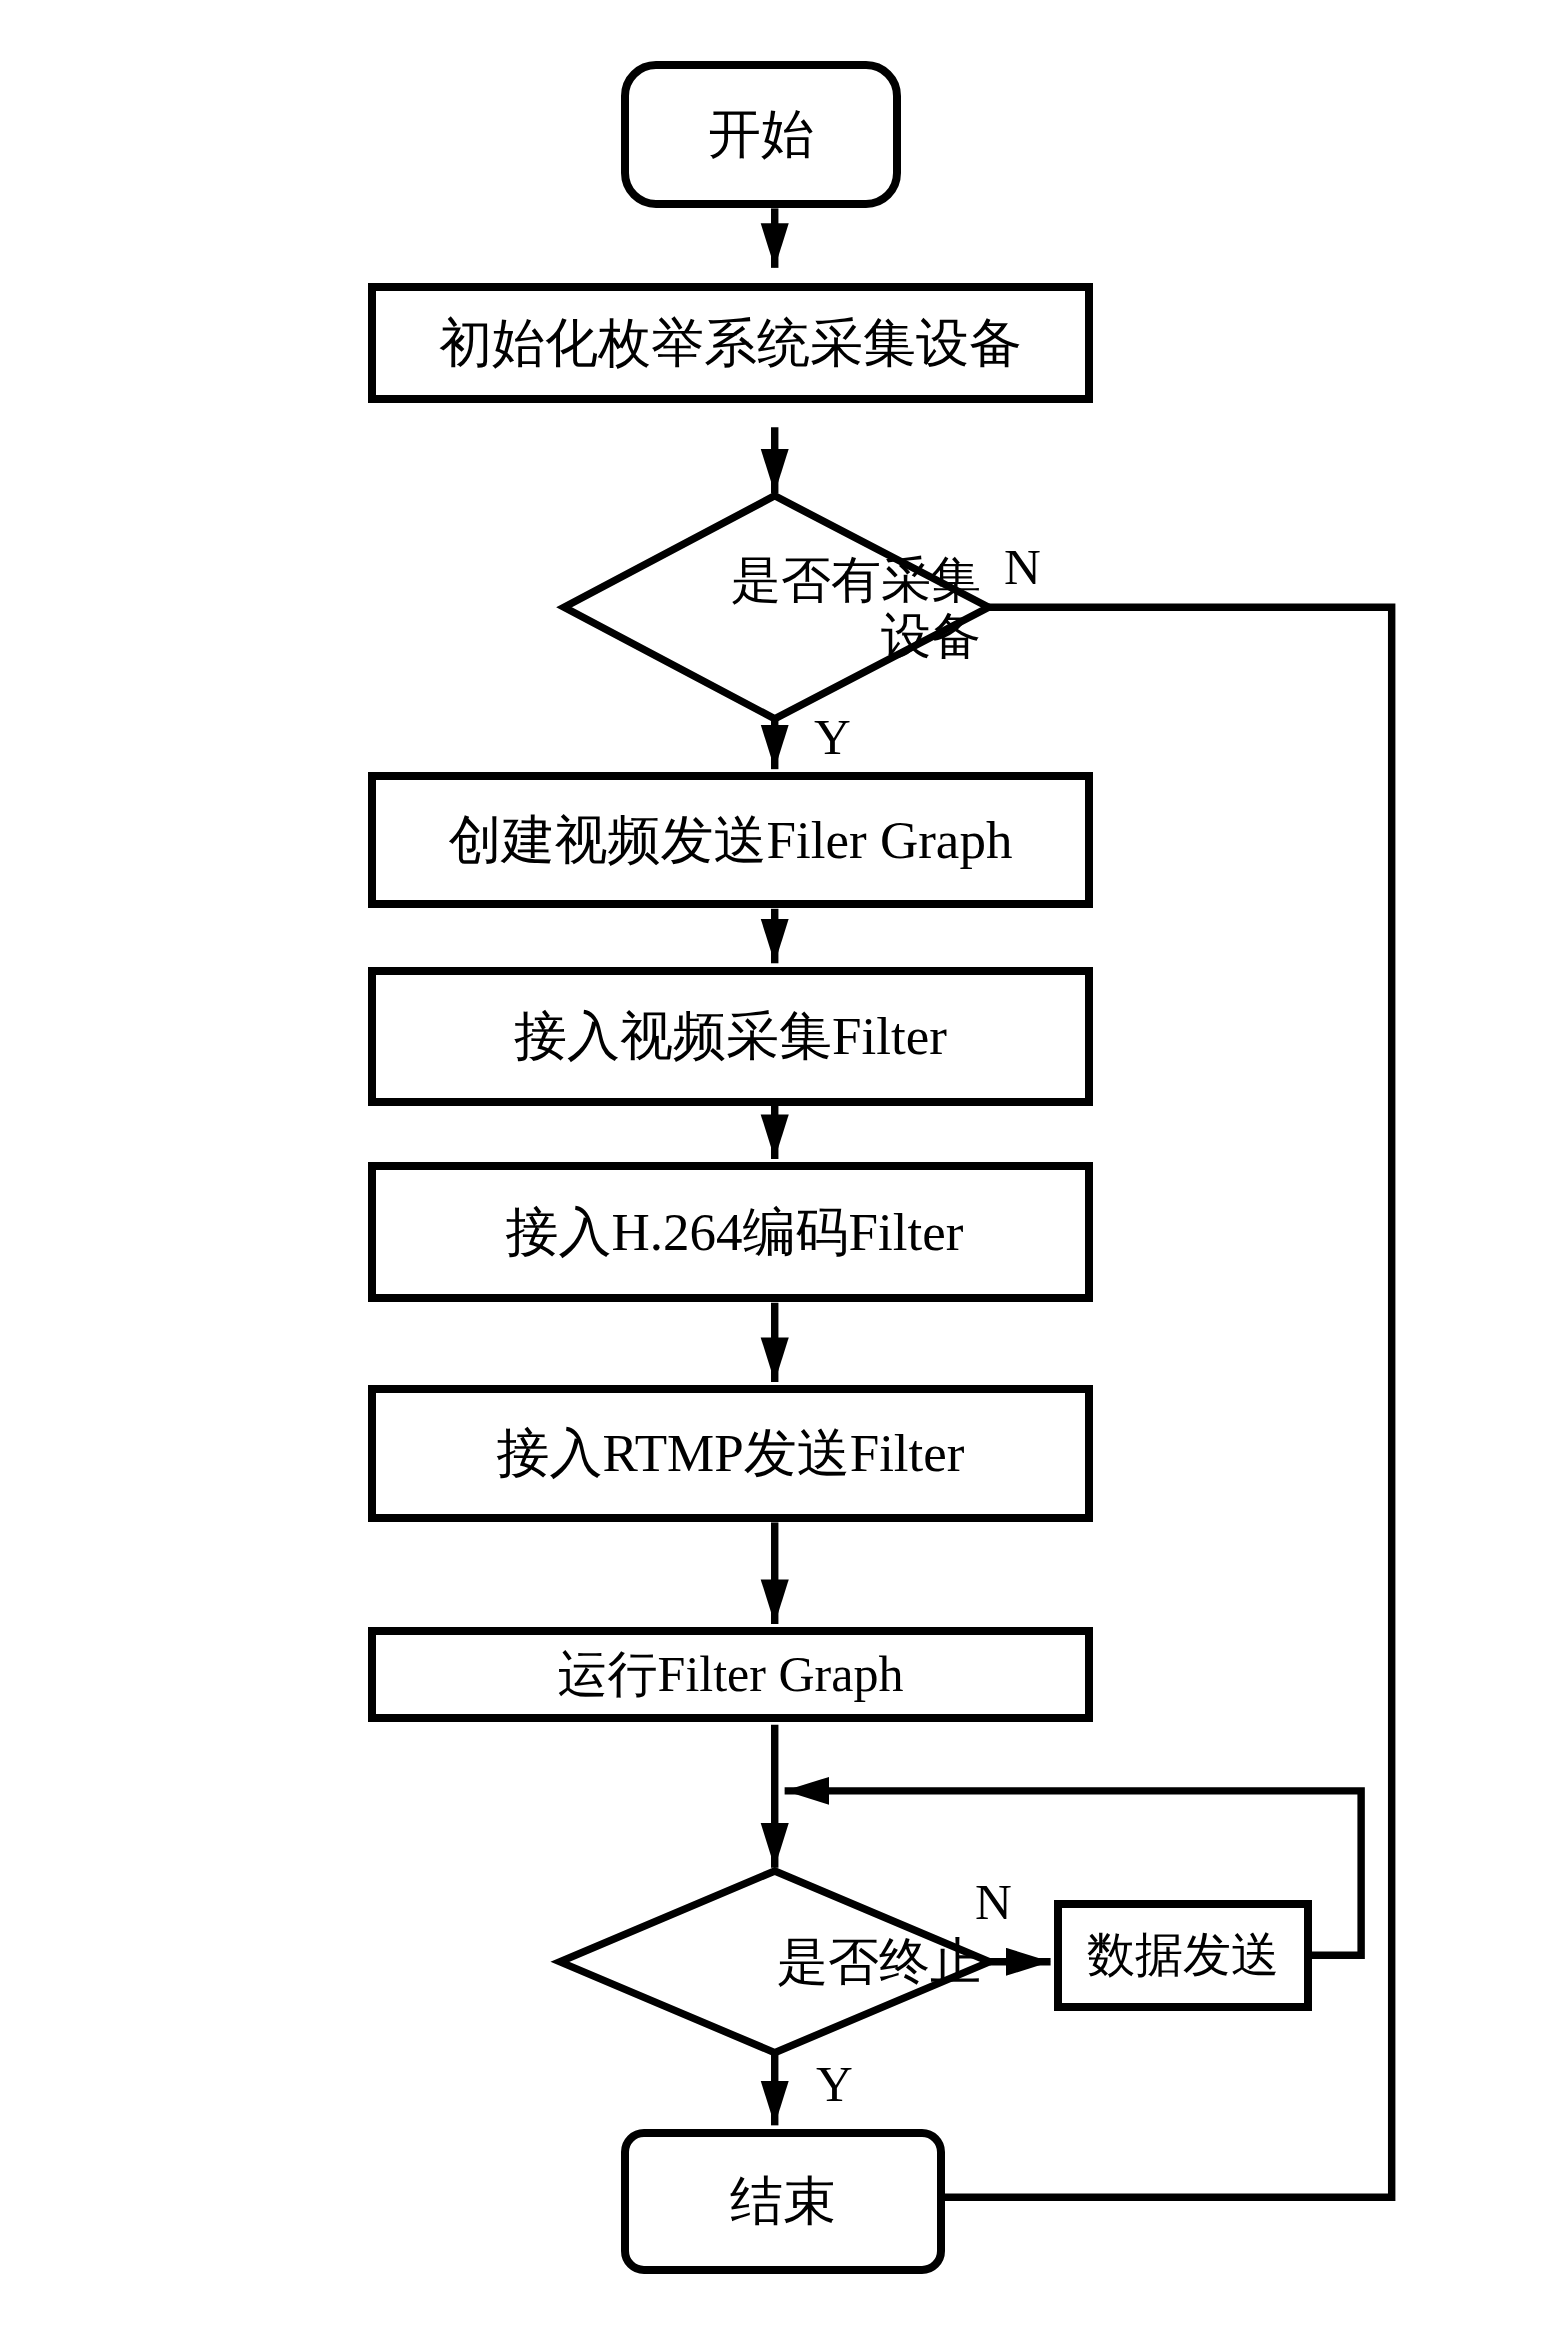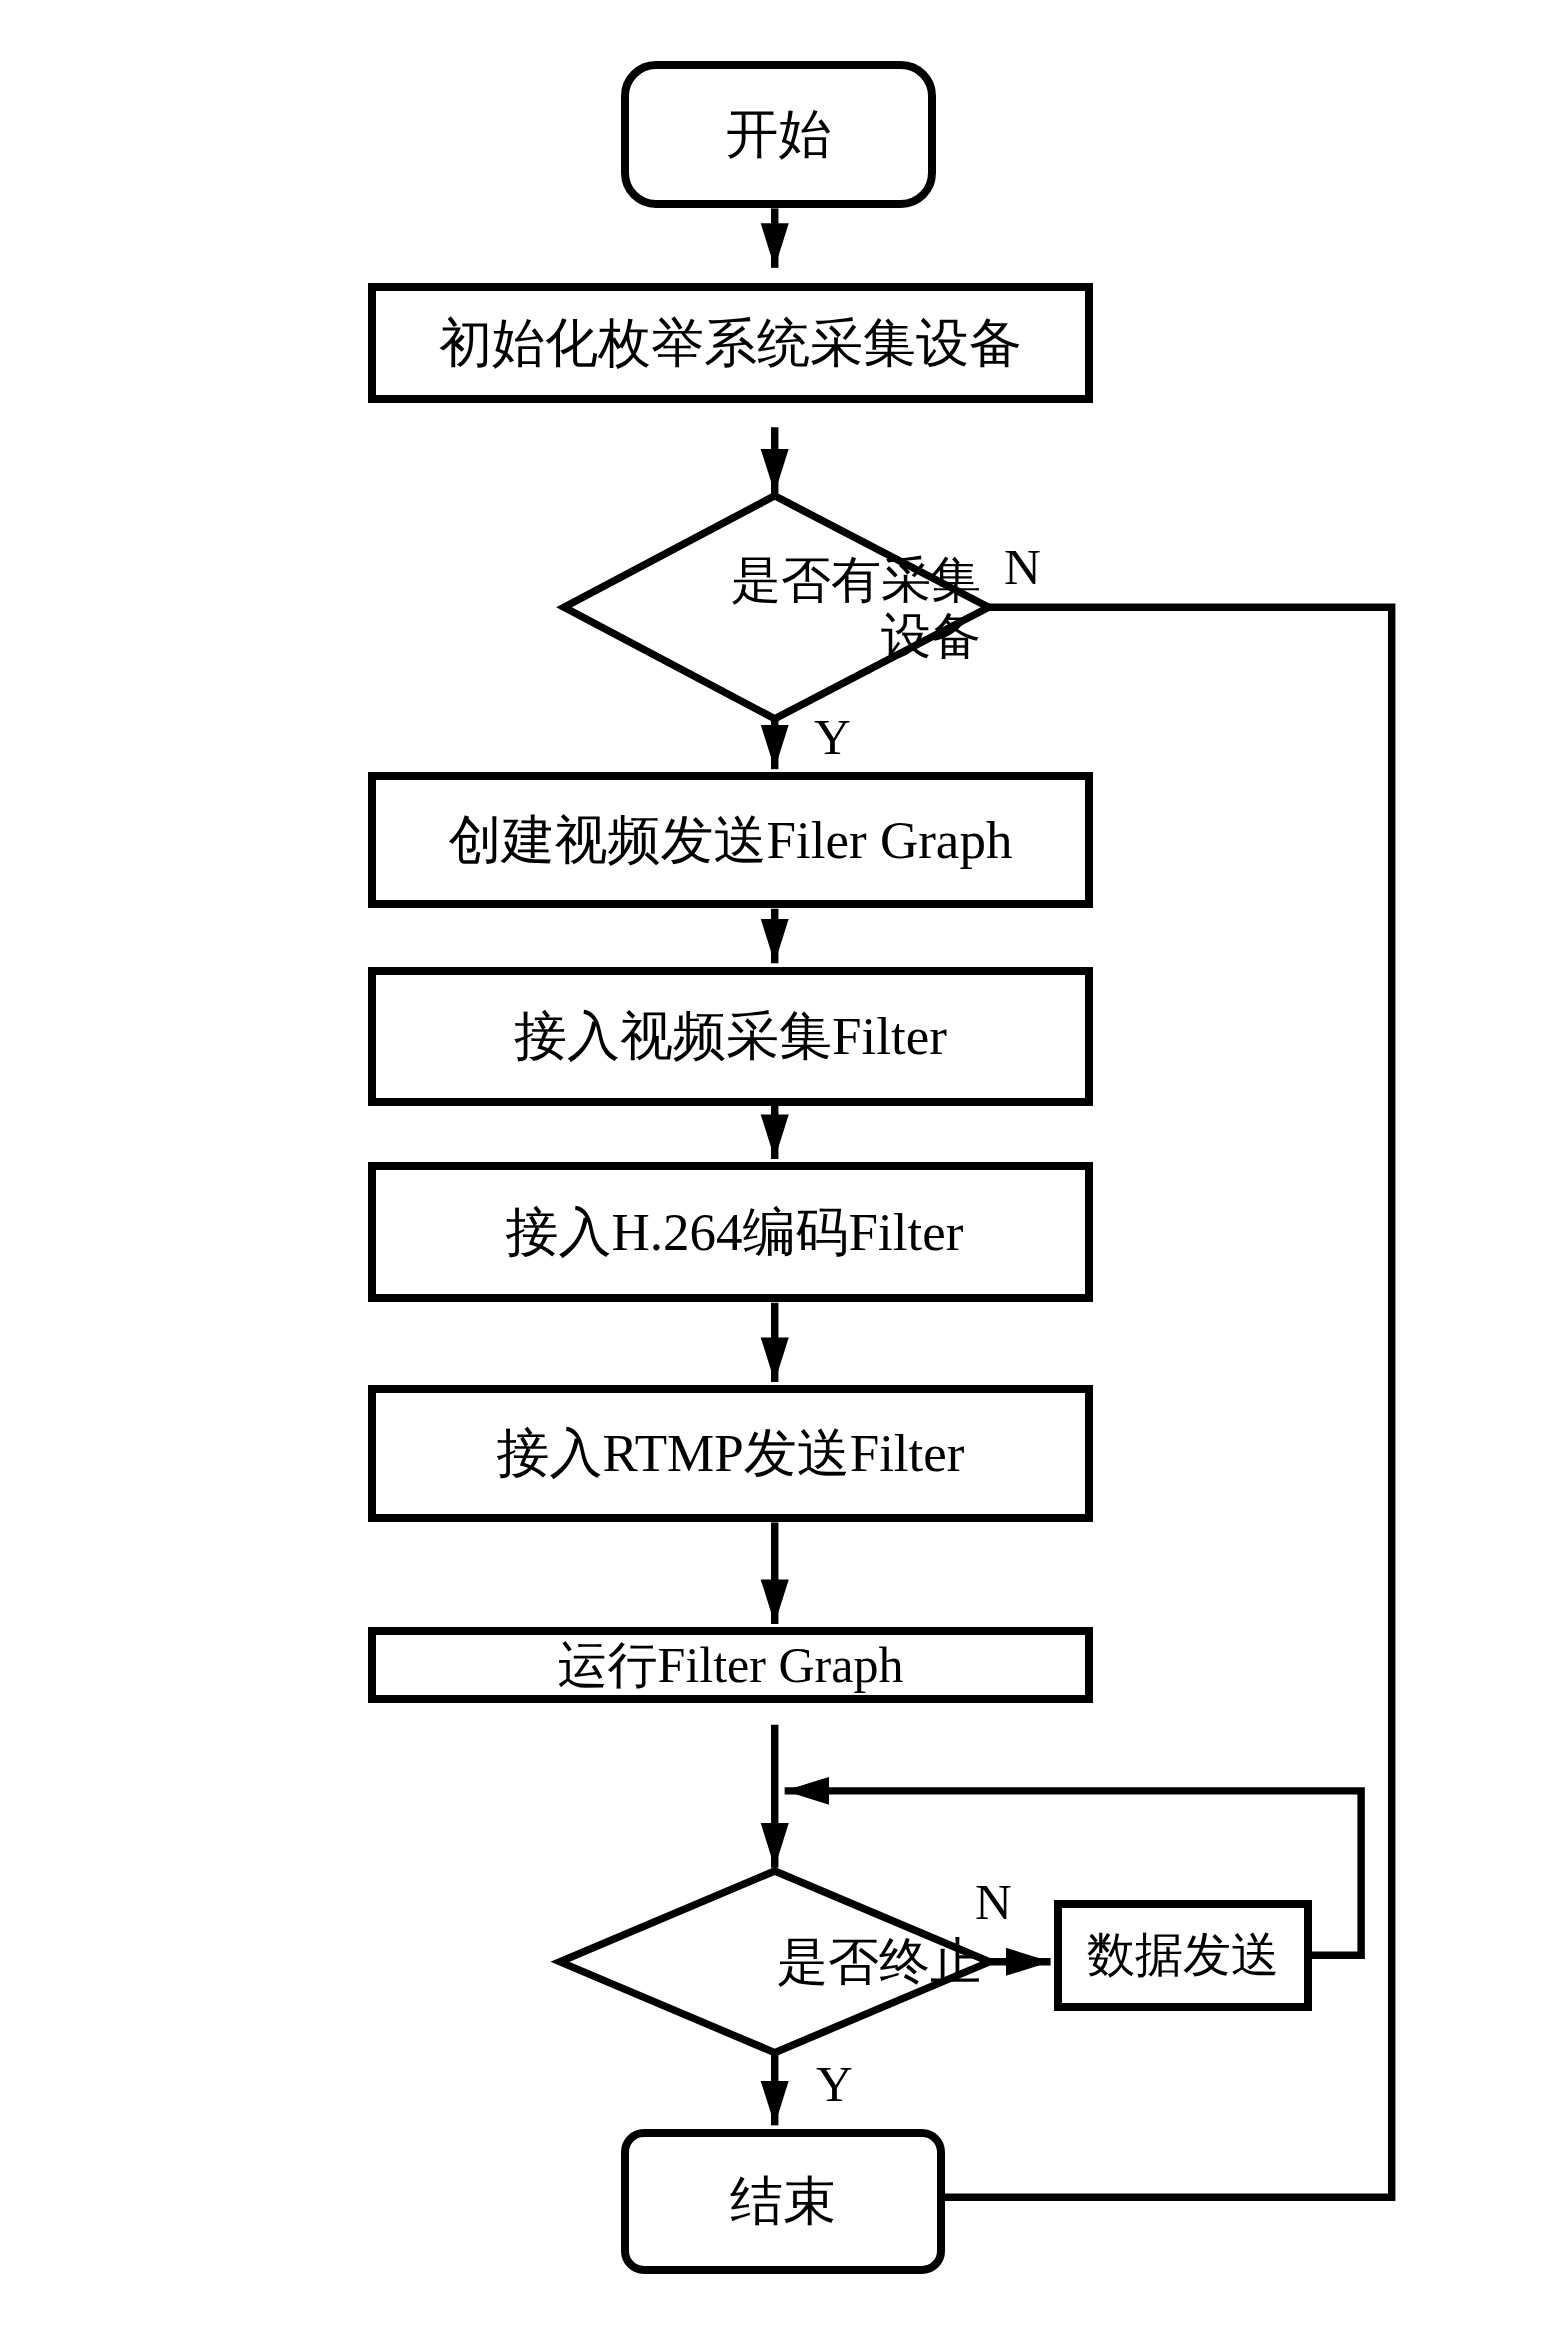--- a/index.html
+++ b/index.html
@@ -50,27 +50,27 @@
     pointer-events: none;
   }
   .edge-label {
     position: absolute;
     font-size: 51px;
     line-height: 1;
     white-space: nowrap;
   }
 
   
-  #n-start      { left: 621px;  top: 61px;   width: 315px; height: 147px; }
+  #n-start      { left: 621px;  top: 61px;   width: 280px; height: 147px; }
   #n-init       { left: 368px;  top: 271px;  width: 725px; height: 120px; margin-top: 12px; }
   #n-create     { left: 368px;  top: 772px;  width: 725px; height: 136px; }
   #n-capture    { left: 368px;  top: 967px; width: 725px; height: 139px; }
   #n-encode     { left: 368px;  top: 1162px; width: 725px; height: 140px; padding-left: 8px; }
   #n-rtmp       { left: 368px;  top: 1385px; width: 725px; height: 137px; }
-  #n-run        { left: 368px;  top: 1627px; width: 725px; height: 76px; font-size: 50px; }
+  #n-run        { left: 368px;  top: 1627px; width: 725px; height: 95px; font-size: 50px; }
   #n-datasend   { left: 1054px; top: 1900px; width: 258px; height: 111px; font-size: 48px; }
   #n-end        { left: 621px;  top: 2129px; width: 324px; height: 145px; border-radius: 23px; }
 
   #dl-hasdev    { left: 568px;  top: 511px;  width: 413px; height: 193px; }
   #dl-term      { left: 568px;  top: 1888px; width: 413px; height: 149px; font-size: 51px; }
 
   #el-n1 { left: 1004px; top: 542px;  }
   #el-y1 { left: 814px;  top: 712px;  }
   #el-n2 { left: 975px; top: 1877px; }
   #el-y2 { left: 816px;  top: 2059px; }

